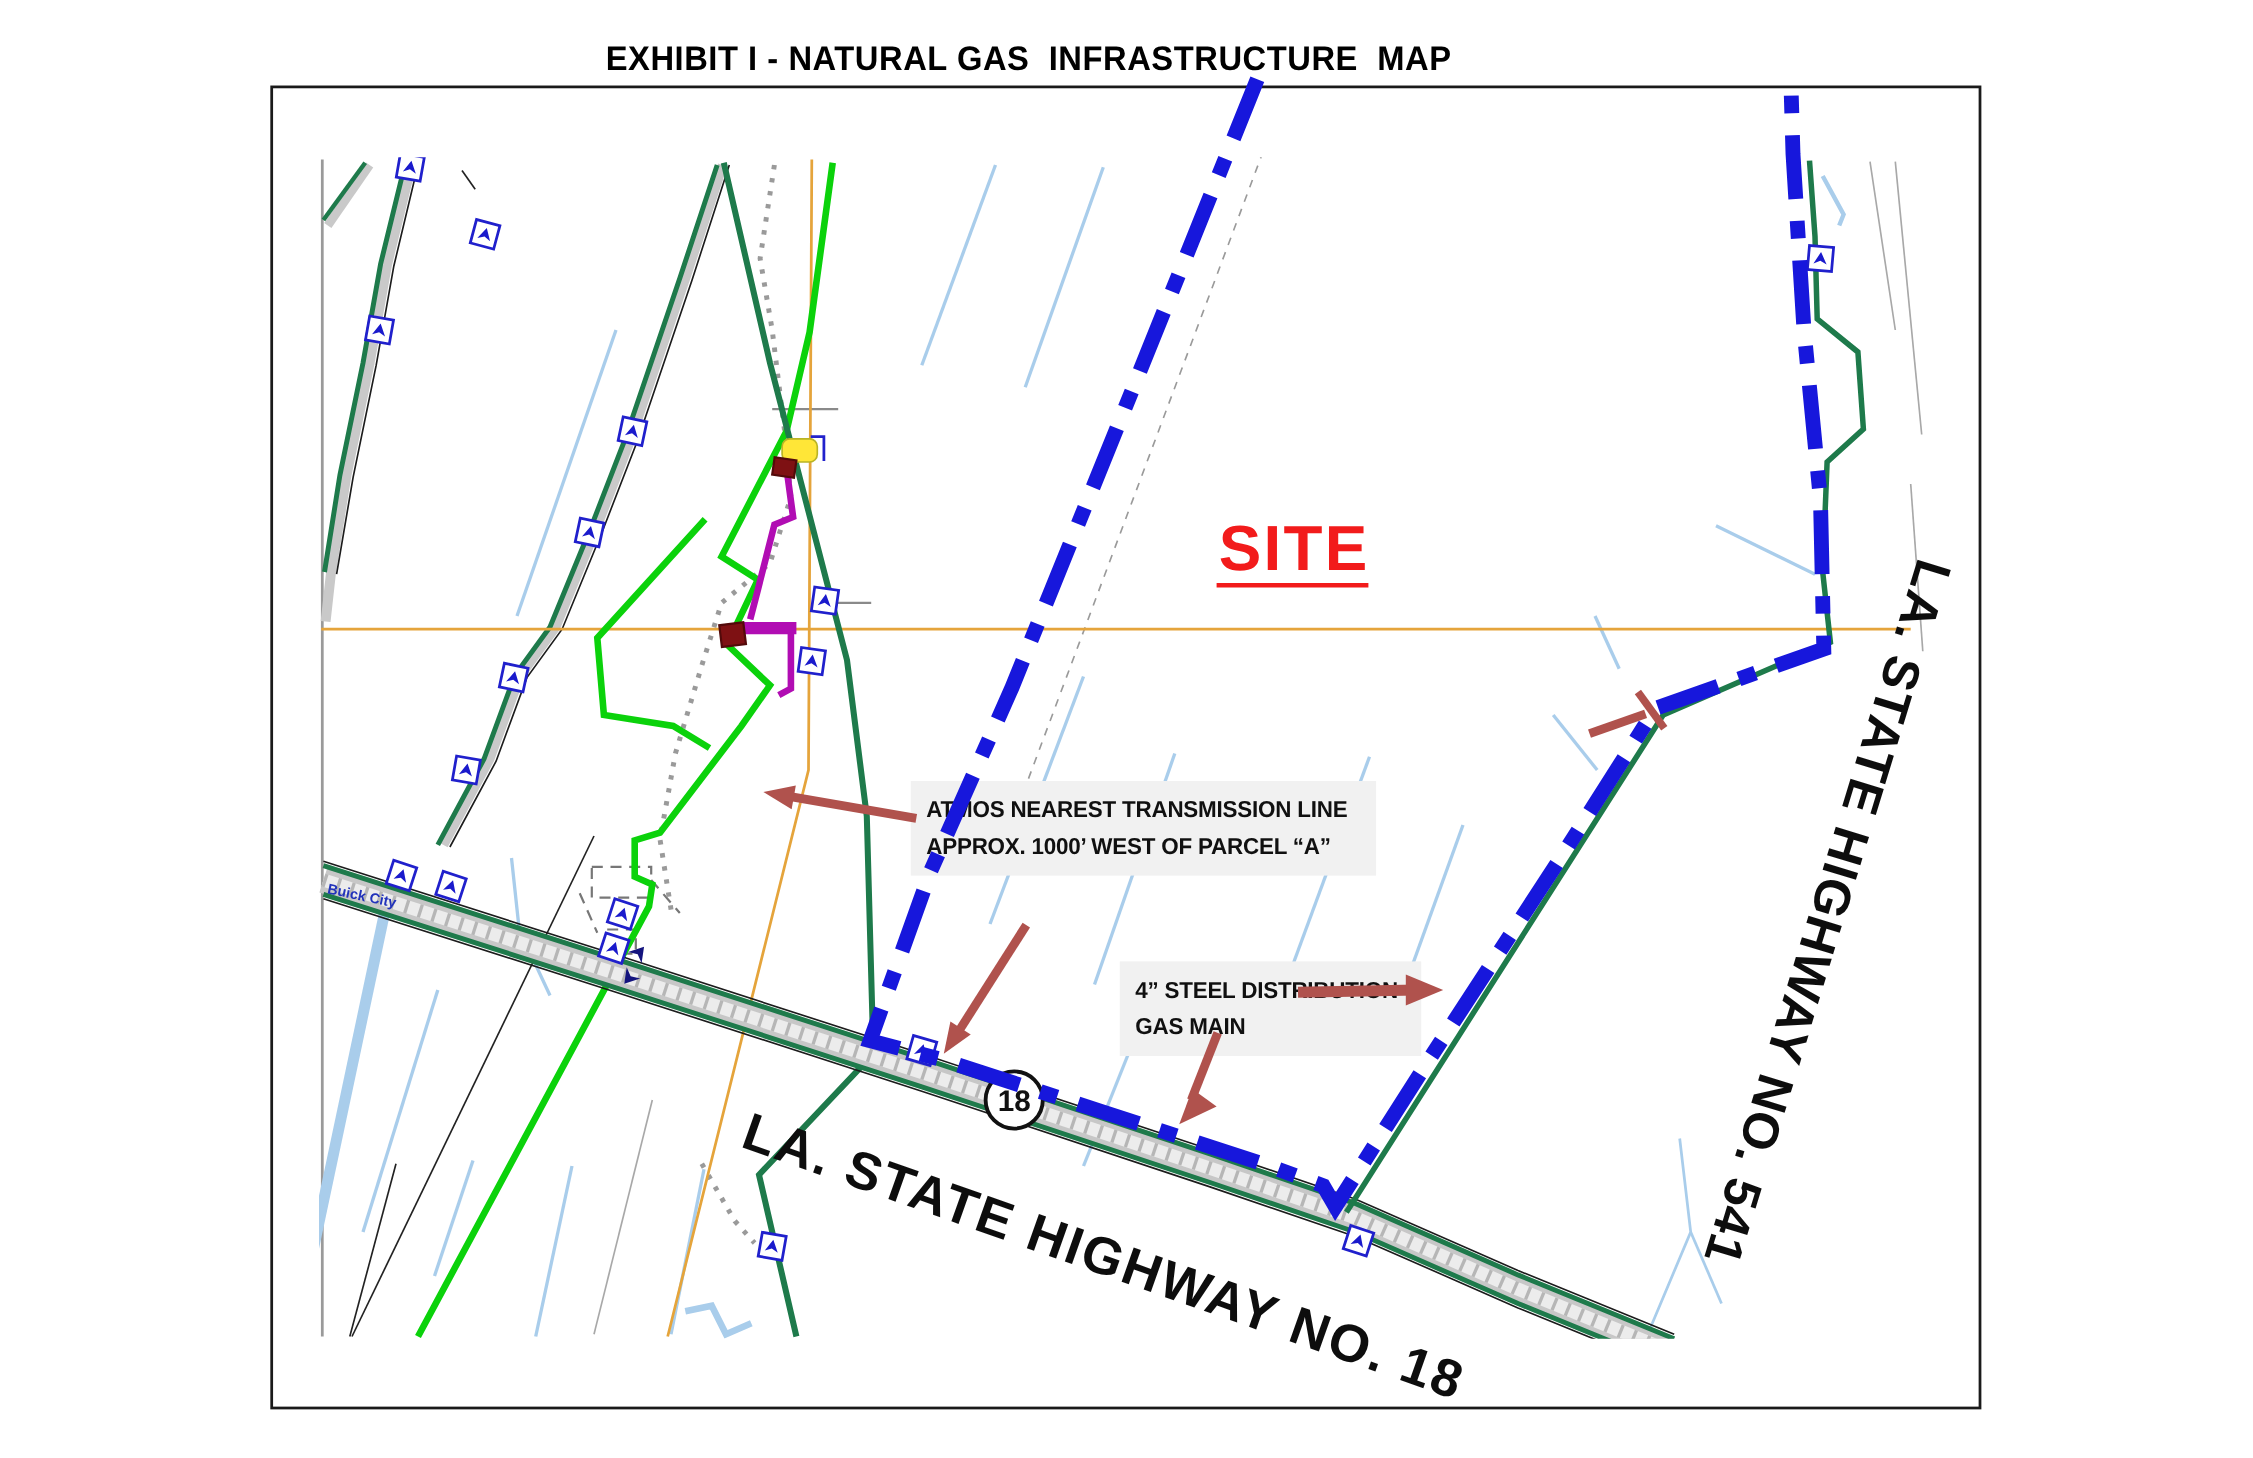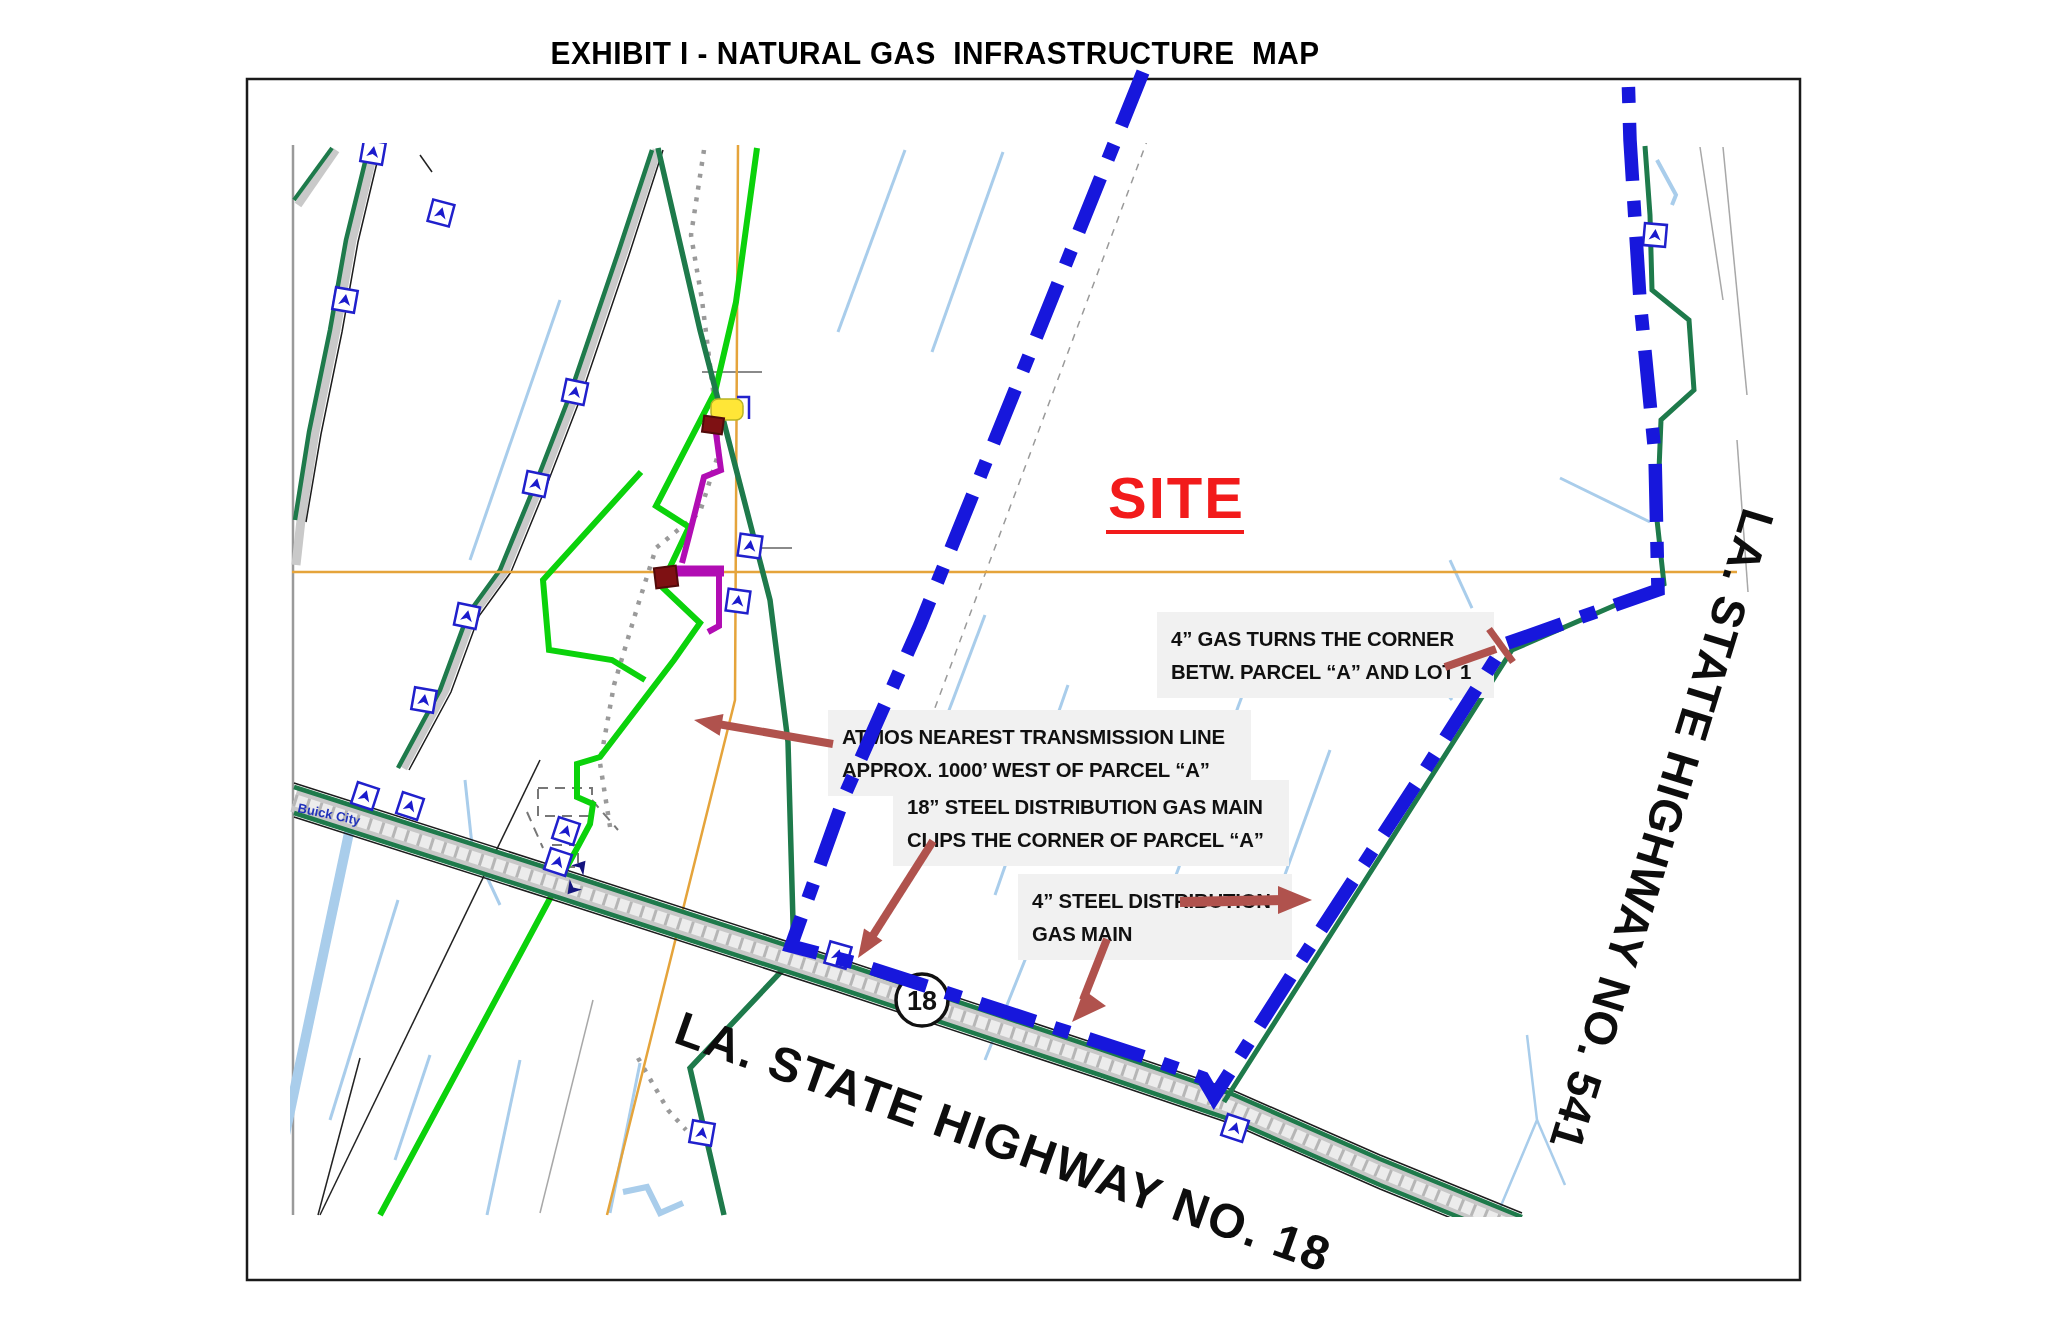--- a/index.html
+++ b/index.html
@@ -171,31 +171,23 @@
 
     <g>
       <text x="1108" y="518" font-size="58" font-weight="bold" fill="#F21B1B" letter-spacing="2">SITE</text>
       <line x1="1106" y1="532" x2="1244" y2="532" stroke="#F21B1B" stroke-width="4"></line>
     </g>
 
     <text transform="translate(672,1042) rotate(19.5)" font-size="48" font-weight="bold" fill="#0d0d0d" letter-spacing="2">LA. STATE HIGHWAY NO. 18</text>
     <text transform="translate(1744,506) rotate(107)" font-size="46" font-weight="bold" fill="#0d0d0d" letter-spacing="1">LA. STATE HIGHWAY NO. 541</text>
   </svg>
 
-  <div class="callout" style="left:1157px;top:612px;">
-    <div class="c-line">4” GAS TURNS THE CORNER</div>
-    <div class="c-line">BETW. PARCEL “A” AND LOT 1</div>
-  </div>
   <div class="callout" style="left:828px;top:710px;">
     <div class="c-line">ATMOS NEAREST TRANSMISSION LINE</div>
     <div class="c-line">APPROX. 1000’ WEST OF PARCEL “A”</div>
-  </div>
-  <div class="callout" style="left:893px;top:780px;">
-    <div class="c-line">18” STEEL DISTRIBUTION GAS MAIN</div>
-    <div class="c-line">CLIPS THE CORNER OF PARCEL “A”</div>
   </div>
   <div class="callout" style="left:1018px;top:874px;">
     <div class="c-line">4” STEEL DISTRIBUTION</div>
     <div class="c-line">GAS MAIN</div>
   </div>
 
   <svg id="overlay-svg" width="2048" height="1325" viewBox="0 0 2048 1325">
     <g clip-path="url(#boundclip)">
       <clipPath id="boundclip">
           <rect x="290" y="68" width="1516" height="1149"></rect>

